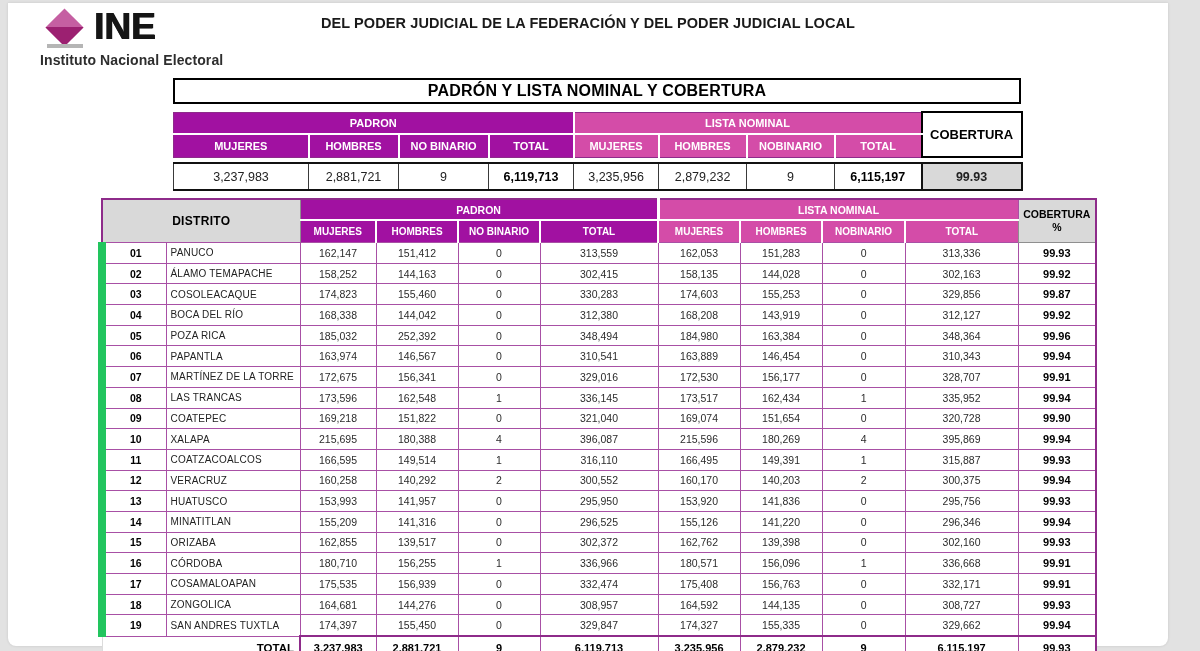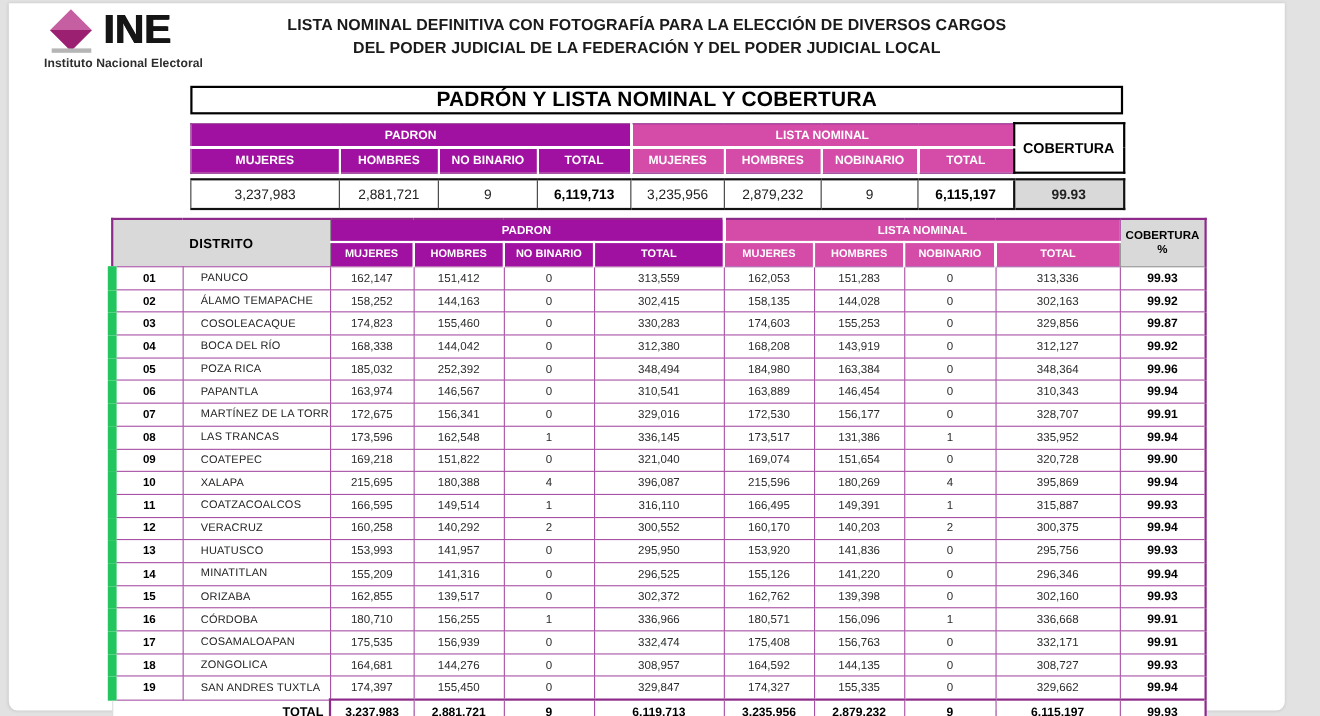--- a/index.html
+++ b/index.html
@@ -24,40 +24,40 @@
     transform:rotate(45deg);
     background:linear-gradient(135deg,#c55fa2 50%,#9c2071 50%);
   }
   .slot{position:absolute;left:7px;top:33px;width:36px;height:4px;background:#b5b5b5;}
   .logo-ine{
     font-size:37px;font-weight:900;color:#151515;letter-spacing:0px;
     line-height:37px;margin-left:2px;
     text-shadow:0.7px 0 #151515,-0.3px 0 #151515;
   }
   .logo-sub{
-    font-size:11px;font-weight:bold;color:#2e2e2e;margin-top:1px;
+    font-size:14px;font-weight:bold;color:#2e2e2e;margin-top:1px;
     letter-spacing:0.1px;white-space:nowrap;
   }
 
   
   .doc-title{
     position:absolute;left:200px;right:200px;top:10px;text-align:center;
     font-size:14.5px;font-weight:bold;color:#1a1a1a;line-height:21px;
     letter-spacing:0.1px;
   }
 
   
   .grp-padron{background:#a111a1;color:#fff;}
   .grp-lista{background:#d44ca8;color:#fff;}
 
   
   .summary{position:absolute;left:165px;top:75px;width:848px;}
   .sum-title{
     height:22px;border:2px solid #000;display:flex;align-items:center;justify-content:center;
-    font-size:19px;font-weight:bold;color:#000;letter-spacing:0.2px;
+    font-size:16px;font-weight:bold;color:#000;letter-spacing:0.2px;
   }
   table.sum{border-collapse:collapse;table-layout:fixed;width:848px;margin-top:7px;}
   table.sum th, table.sum td{padding:0;text-align:center;overflow:hidden;white-space:nowrap;}
   .sum .grp{height:20px;font-size:11px;font-weight:bold;border:1px solid #8e2b8a;border-bottom:2px solid #fff;}
   .sum .grp-padron{border-right:2px solid #fff;}
   .sum .sub{height:22px;font-size:11px;font-weight:bold;border:1px solid #8e2b8a;}
   .sum .sub.wsep{border-right:2px solid #fff;}
   .sum .cob-head{
     background:#fff;color:#000;border:2px solid #000;
     font-size:13px;font-weight:bold;
@@ -87,21 +87,21 @@
   .main .sub{height:21px;font-size:10px;font-weight:bold;border:1px solid #a850a5;}
   .main .sub.wsep{border-right:2px solid #fff;}
   .main .cobpct-head{
     background:#d9d9d9;color:#000;font-size:10.5px;font-weight:bold;line-height:13px;
     border:1px solid #8f8f8f;border-right:2px solid #8e2b8a;border-top:2px solid #8e2b8a;
   }
   .main tbody td{
     height:19.7px;font-size:10.5px;color:#2b2b2b;border:1px solid #a850a5;background:#fff;
   }
   .main tbody td.num{font-weight:bold;color:#000;border-left:8px solid #22c55e;}
-  .main tbody td.name{text-align:left;padding-left:16px;font-size:10px;color:#222;letter-spacing:0.2px;}
+  .main tbody td.name{text-align:left;padding-left:4px;font-size:10px;color:#222;letter-spacing:0.2px;}
   .main tbody td.cob{font-weight:bold;color:#000;font-size:11px;border-right:2px solid #8e2b8a;}
   .main .tot-label{
     height:21px;text-align:right;padding-right:5px;font-size:11.5px;font-weight:bold;color:#000;
     border:1px solid #dcdcdc;border-top:1px solid #a850a5;background:#fff;
   }
   .main .tot{
     height:21px;font-size:11px;font-weight:bold;color:#000;background:#fff;
     border:1px solid #a850a5;border-top:2px solid #8e2b8a;border-bottom:2px solid #8e2b8a;
   }
   .main .tot-first{border-left:2px solid #8e2b8a;}
@@ -117,21 +117,20 @@
       <div class="diamond-wrap">
         <div class="diamond"></div>
         <div class="slot"></div>
       </div>
       <div class="logo-ine">INE</div>
     </div>
     <div class="logo-sub">Instituto Nacional Electoral</div>
   </div>
 
   <div class="doc-title">
-    <div>LISTA NOMINAL DEFINITIVA CON FOTOGRAFÍA PARA LA ELECCIÓN DE DIVERSOS CARGOS</div>
     <div>DEL PODER JUDICIAL DE LA FEDERACIÓN Y DEL PODER JUDICIAL LOCAL</div>
   </div>
 
   <div class="summary">
     <div class="sum-title">PADRÓN Y LISTA NOMINAL Y COBERTURA</div>
     <table class="sum">
       <colgroup>
         <col style="width:135px">
           <col style="width:90px">
           <col style="width:90px">
@@ -304,21 +303,21 @@
           <td class="cob">99.91</td>
         </tr>
         <tr>
           <td class="num">08</td>
           <td class="name">LAS TRANCAS</td>
           <td class="val">173,596</td>
           <td class="val">162,548</td>
           <td class="val">1</td>
           <td class="val">336,145</td>
           <td class="val">173,517</td>
-          <td class="val">131,386</td>
+          <td class="val">162,434</td>
           <td class="val">1</td>
           <td class="val">335,952</td>
           <td class="cob">99.94</td>
         </tr>
         <tr>
           <td class="num">09</td>
           <td class="name">COATEPEC</td>
           <td class="val">169,218</td>
           <td class="val">151,822</td>
           <td class="val">0</td>

